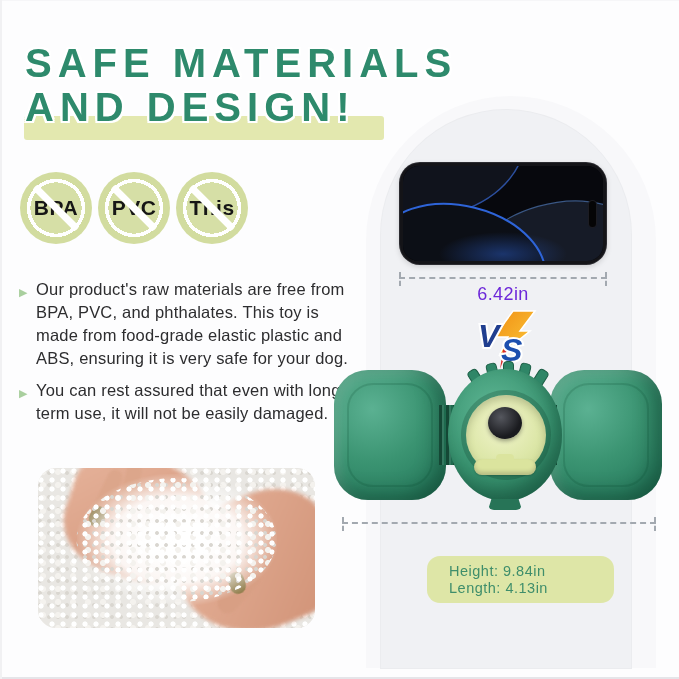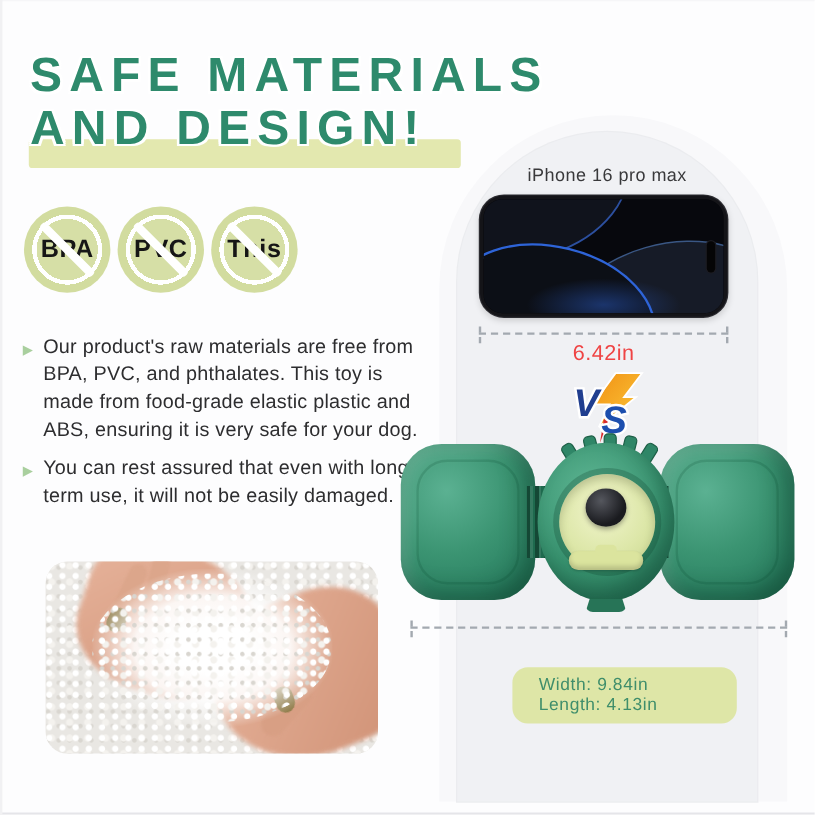--- a/index.html
+++ b/index.html
@@ -71,21 +71,21 @@
   .island{position:absolute;right:10px;top:50%;transform:translateY(-50%);width:7px;height:26px;
     background:#050506;border-radius:4px;box-shadow:0 0 0 1px #1c1c22;z-index:4;}
   
   .measure{position:absolute;border-top:2px dashed #a3a9b0;z-index:3;}
   .measure::before,.measure::after{content:'';position:absolute;top:-7px;height:14px;
     border-left:2px dashed #a3a9b0;}
   .measure::before{left:0;}
   .measure::after{right:0;}
   .m-phone{left:399px;top:277px;width:208px;}
   .m-phone-label{position:absolute;left:399px;top:284px;width:208px;text-align:center;
-    font-size:18px;color:#ef4444;letter-spacing:.4px;z-index:3;}
+    font-size:18px;color:#6d28d9;letter-spacing:.4px;z-index:3;}
   .m-toy{left:342px;top:522px;width:314px;}
   .m-toy-label{position:absolute;left:342px;top:530px;width:314px;text-align:center;
     font-size:18px;color:#43474d;letter-spacing:.4px;z-index:3;}
   
   .vs{position:absolute;left:477px;top:310px;z-index:3;}
   
   .toy{position:absolute;left:333px;top:363px;width:330px;height:148px;z-index:3;}
   .wheel{position:absolute;top:7px;width:112px;height:130px;border-radius:34px;
     background:radial-gradient(circle at 34% 30%,#5bb192 0%,#3b9472 45%,#2c8263 75%,#206a4f 100%);
     box-shadow:inset -10px -8px 18px rgba(0,40,25,.35),inset 6px 6px 12px rgba(255,255,255,.16);}
@@ -169,21 +169,20 @@
     <div class="finger f1"></div>
     <div class="finger f2"></div>
     <div class="nail n1"></div>
     <div class="hand hand-right"></div>
     <div class="finger f3"></div>
     <div class="nail n2"></div>
     <div class="mound"></div>
     <div class="speck over"></div>
   </div>
 
-  <div class="phone-label">iPhone 16 pro max</div>
   <div class="phone">
     <div class="screen">
       <svg width="200" height="95" viewBox="0 0 200 95" preserveAspectRatio="none">
         <defs>
           <radialGradient id="glow" cx="50%" cy="50%" r="50%">
             <stop offset="0%" stop-color="#2e64d8" stop-opacity=".8"></stop>
             <stop offset="100%" stop-color="#2e64d8" stop-opacity="0"></stop>
           </radialGradient>
         </defs>
         <rect width="200" height="95" fill="#07080d"></rect>
@@ -227,17 +226,17 @@
       <div class="ball-body"></div>
       <div class="dispenser"></div>
       <div class="hole"></div>
       <div class="latch"></div>
       <div class="foot"></div>
     </div>
   </div>
   <div class="measure m-toy"></div>
 
   <div class="specs">
-    <div class="spec-line">Width: 9.84in</div>
+    <div class="spec-line">Height: 9.84in</div>
     <div class="spec-line">Length: 4.13in</div>
   </div>
 
 </div>
 
 </body></html>

